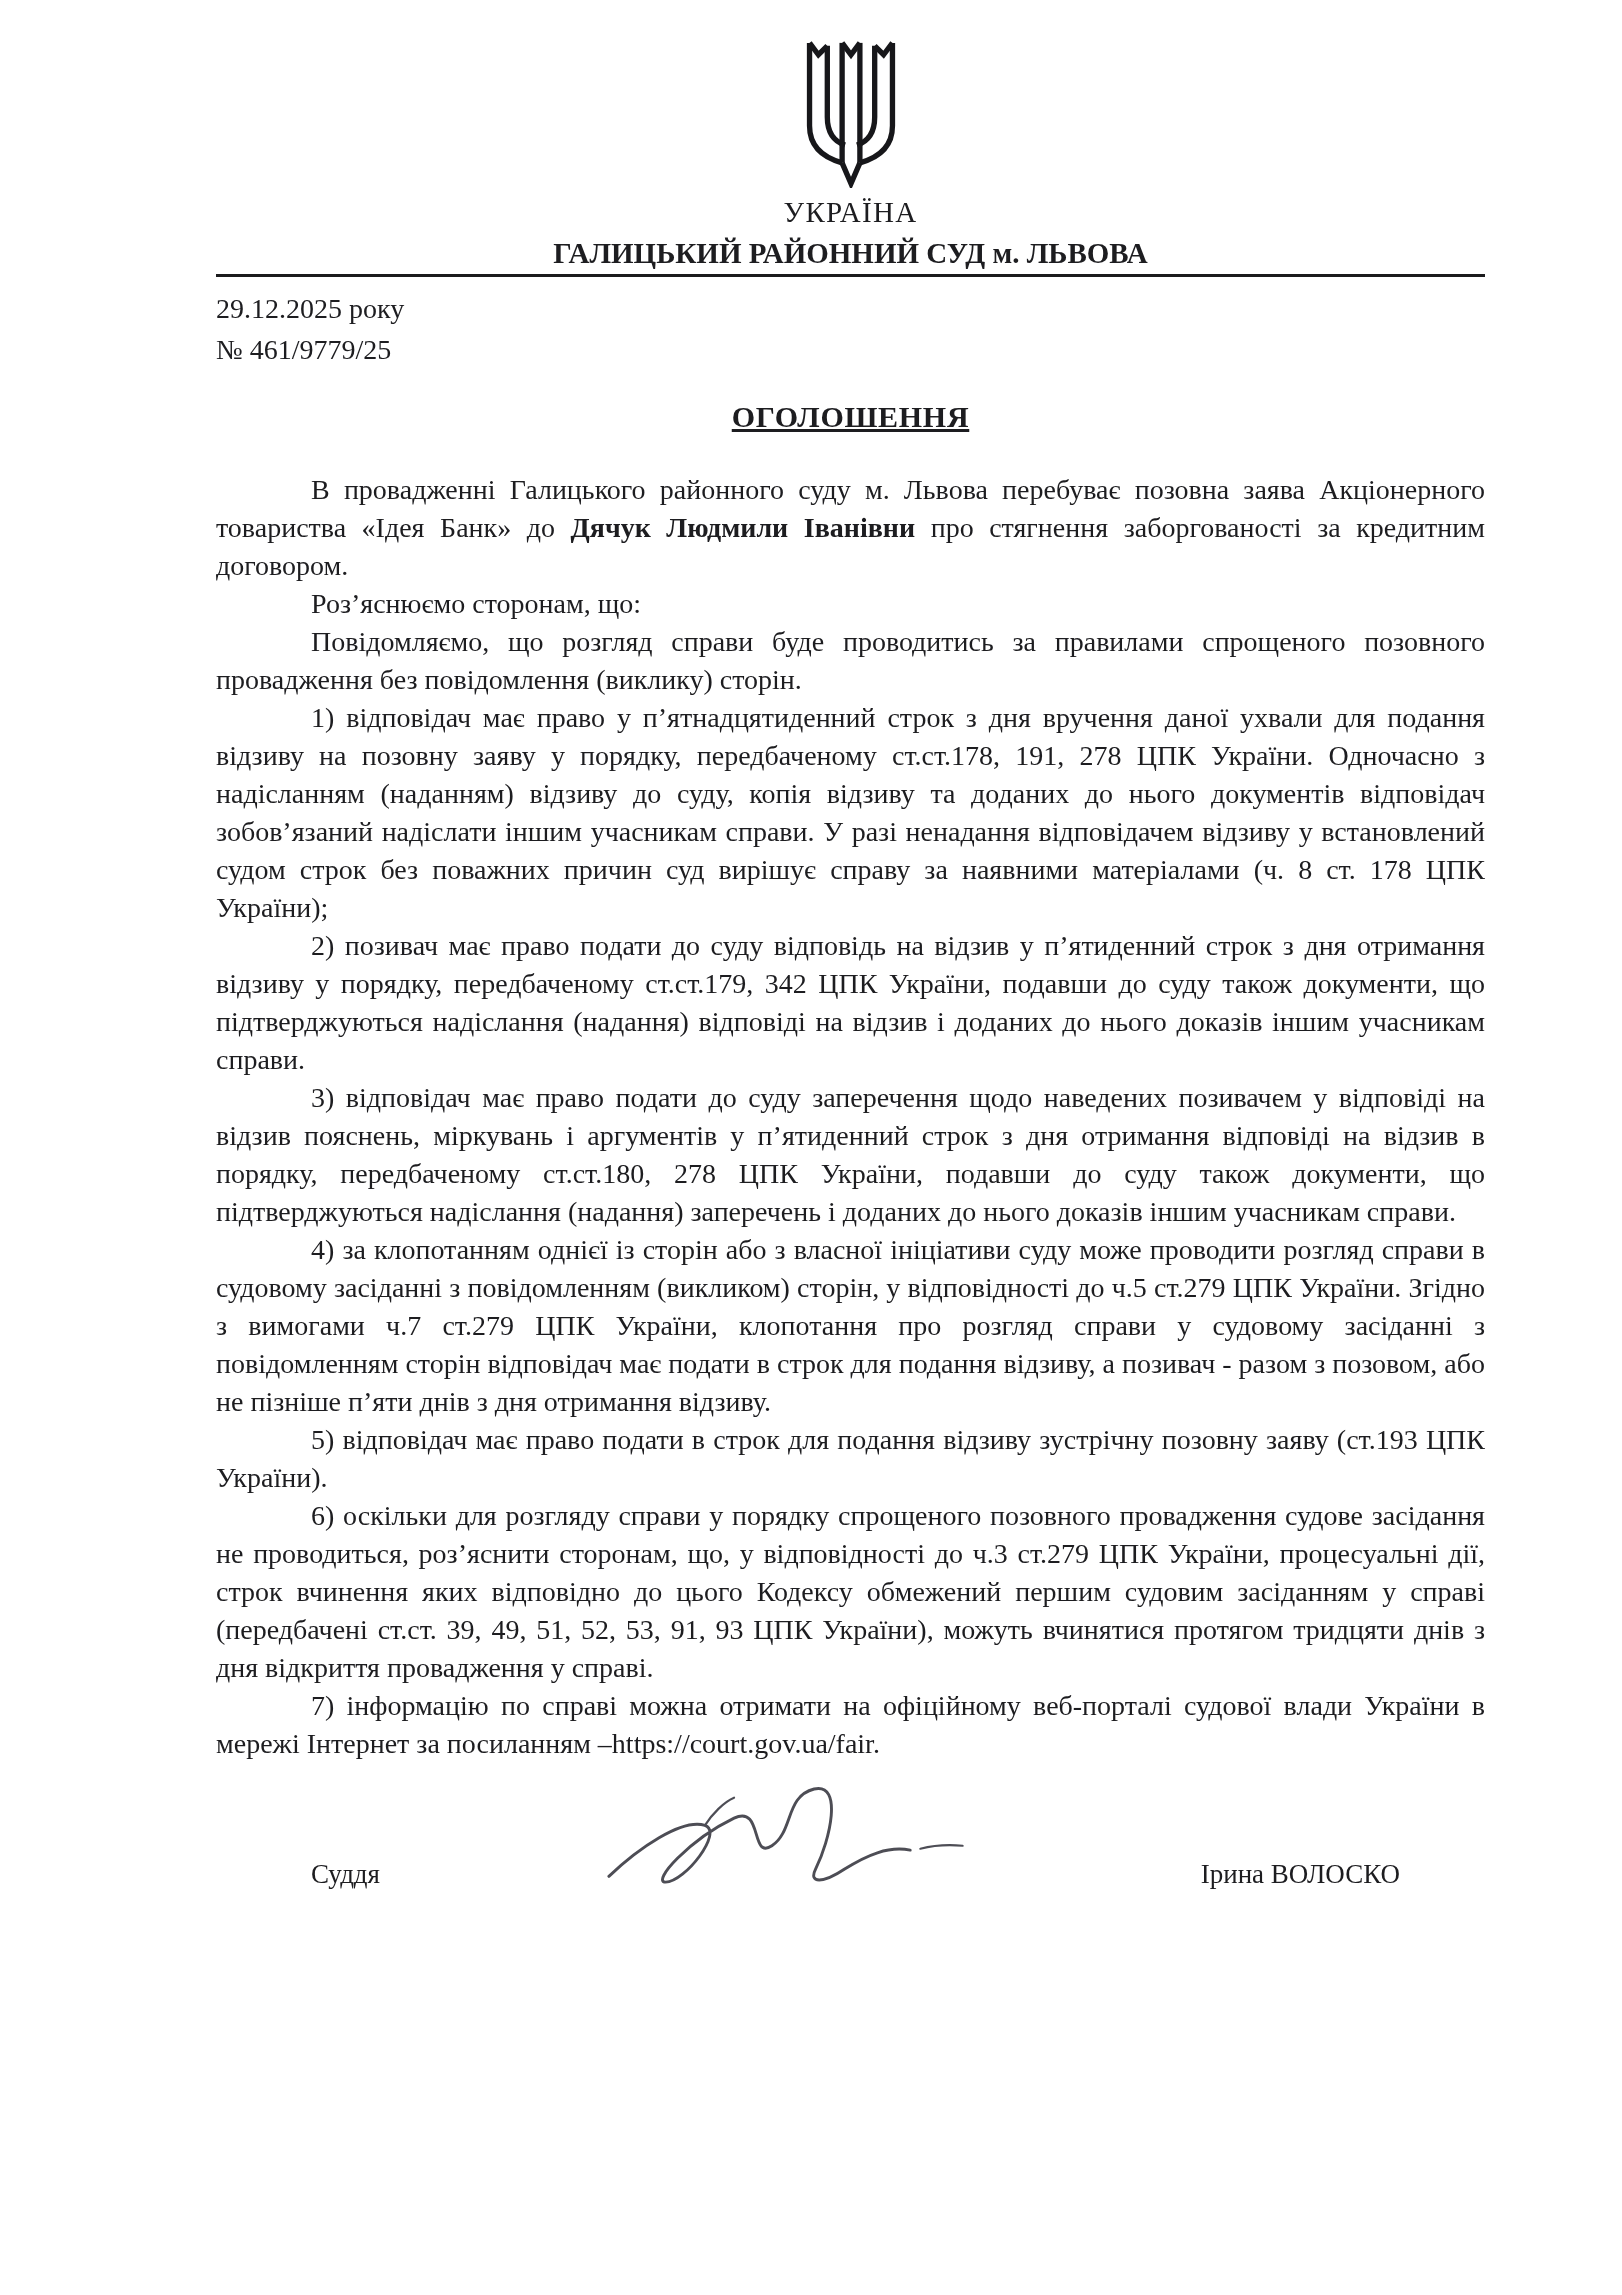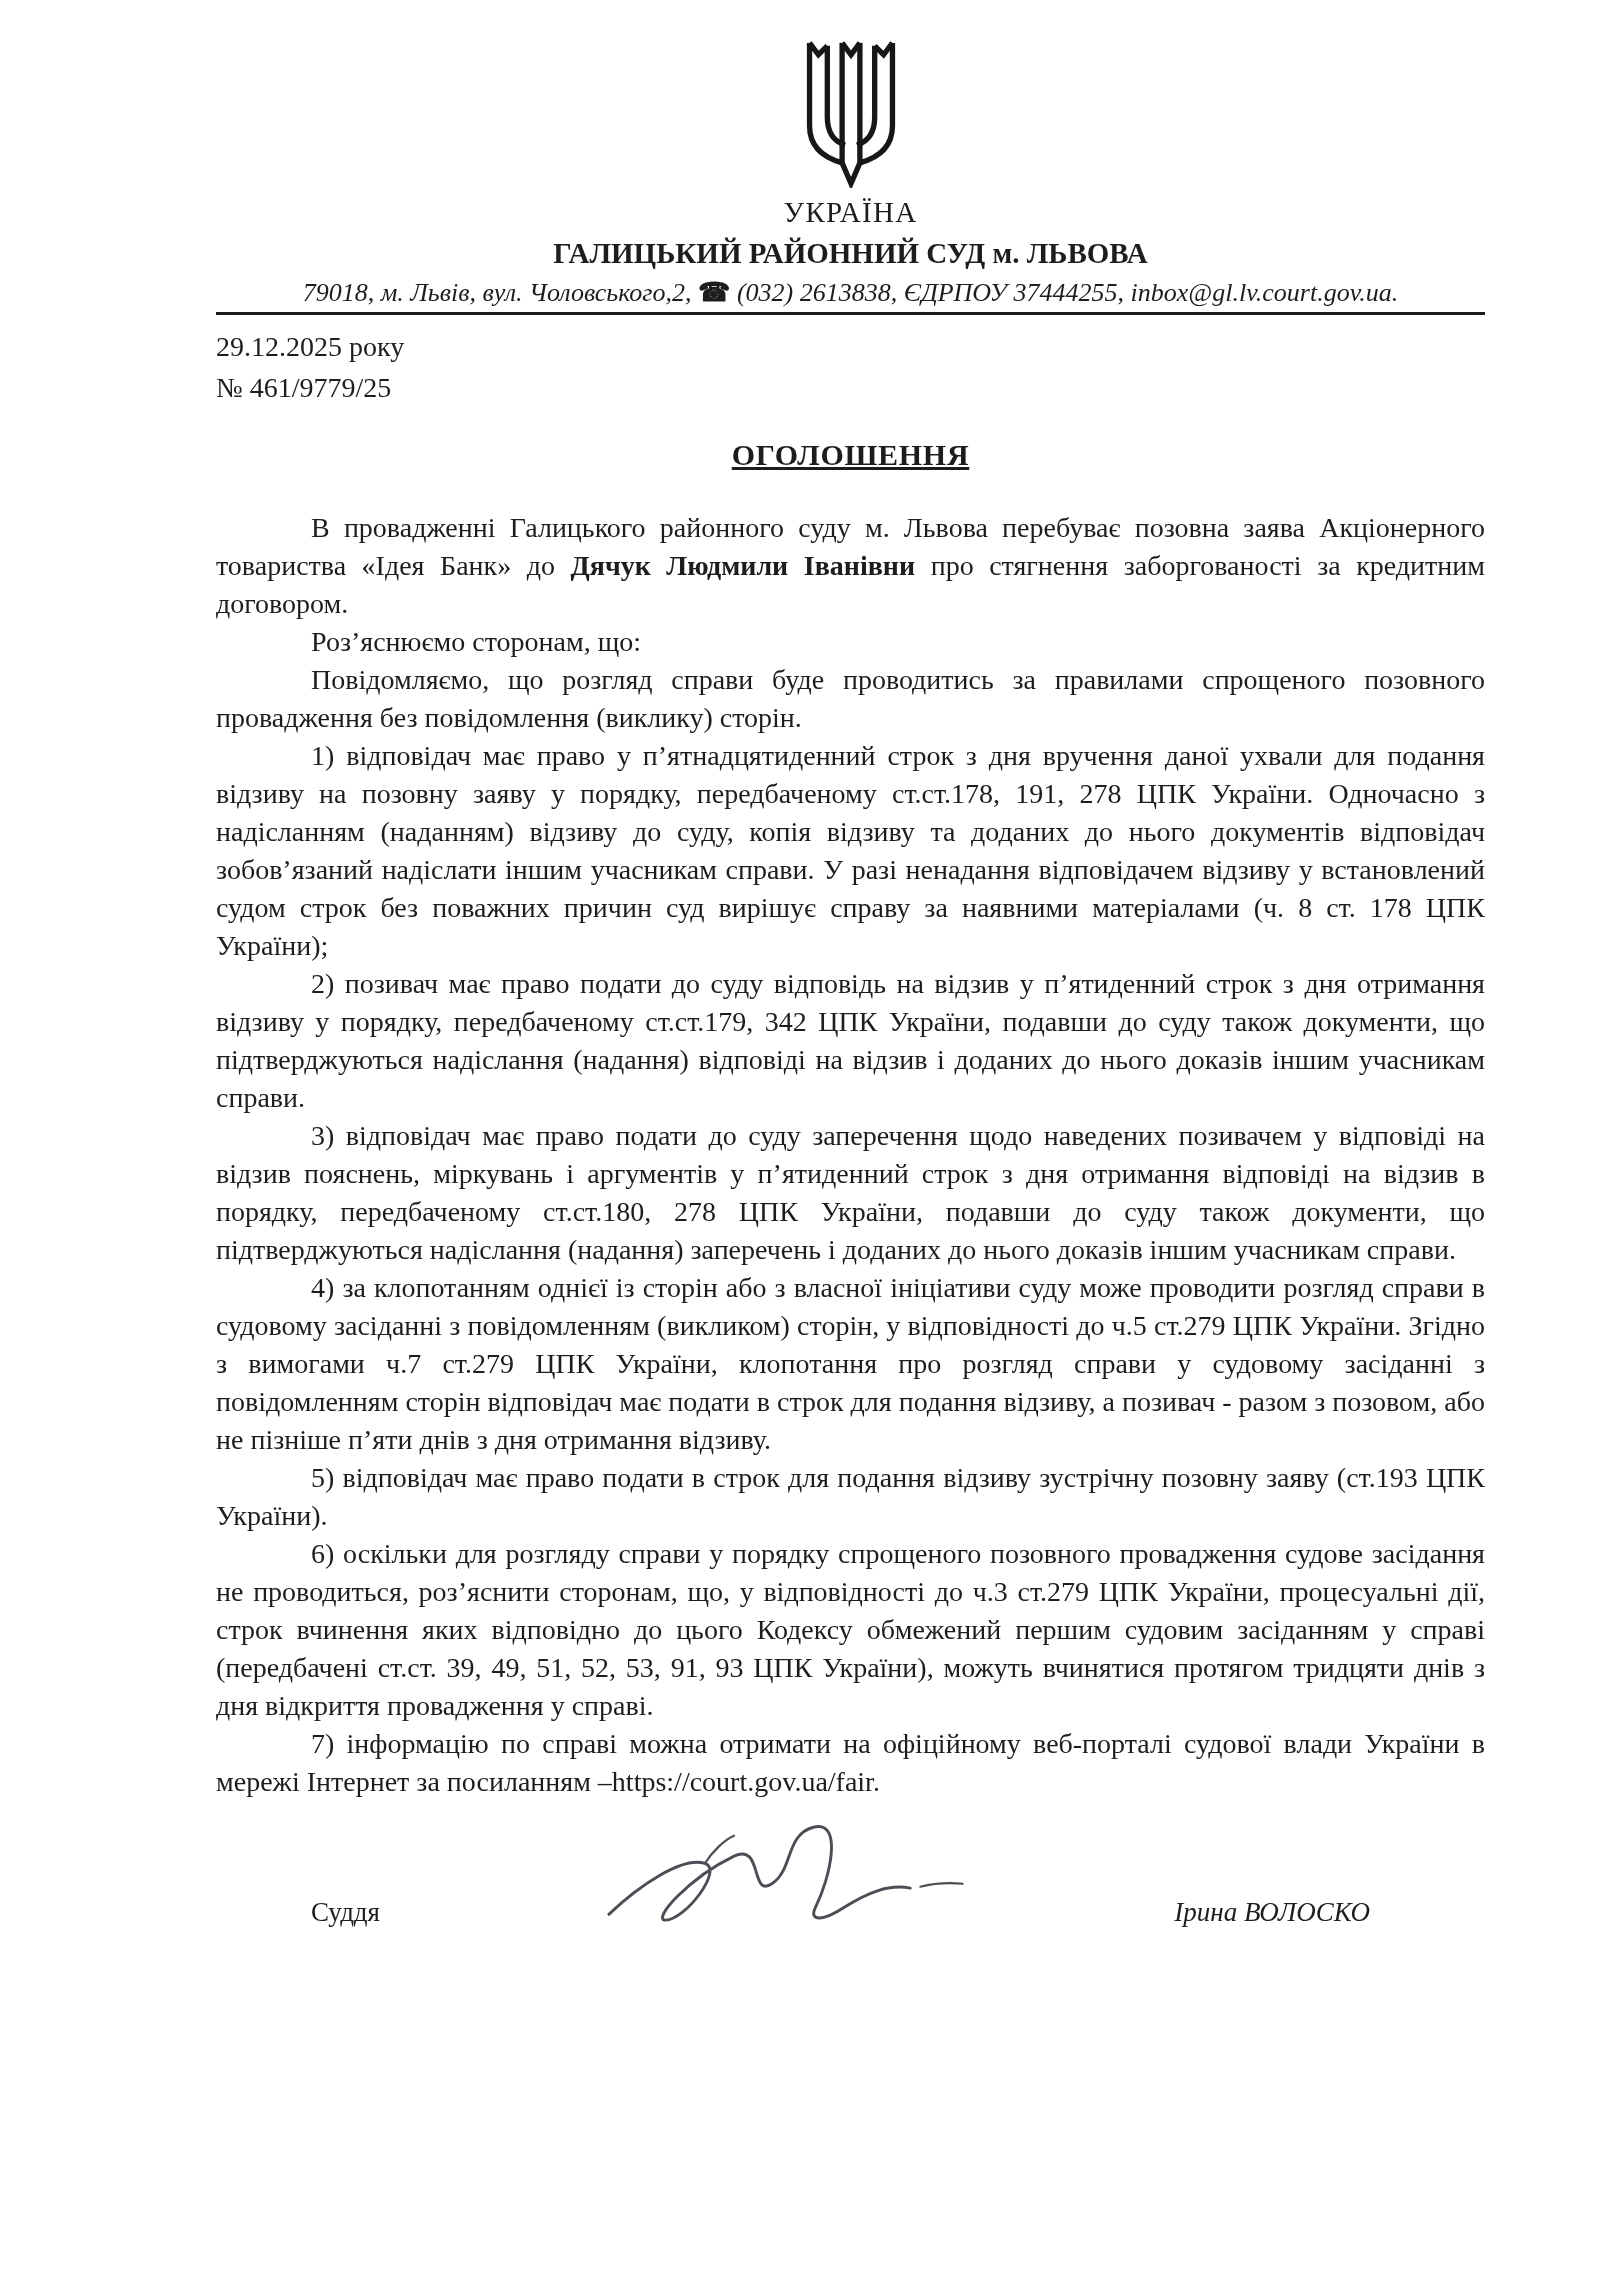--- a/index.html
+++ b/index.html
@@ -84,22 +84,21 @@
     position: relative;
     display: flex;
     align-items: flex-end;
     margin-top: 92px;
     font-size: 27px;
     line-height: 38px;
   }
   .judge-label { margin-left: 95px; }
   .judge-name {
     margin-left: auto;
-    margin-right: 115px;
-    font-style: italic;
+    margin-right: 85px;
   }
   .signature {
     position: absolute;
     left: 366px;
     top: -82px;
     width: 406px;
     height: 131px;
     pointer-events: none;
   }
 </style>
@@ -127,21 +126,20 @@
         <path d="M52 8 L58 14 L64 6"></path>
 
         <path d="M30 87 L36 101 L42 87"></path>
       </g>
     </svg>
 
     <div class="country">УКРАЇНА</div>
 
     <div class="court">ГАЛИЦЬКИЙ РАЙОННИЙ СУД м. ЛЬВОВА</div>
 
-    <div class="address"><span>79018,  м. Львів,  вул. Чоловського,2, </span><span class="phone-glyph">☎</span><span> (032) 2613838, ЄДРПОУ 37444255, inbox@gl.lv.court.gov.ua.</span></div>
 
     <div class="rule"></div>
 
     <div class="meta">
       <div>29.12.2025 року</div>
       <div>№ 461/9779/25</div>
     </div>
   </header>
 
   <h1 class="doc-title">ОГОЛОШЕННЯ</h1>

